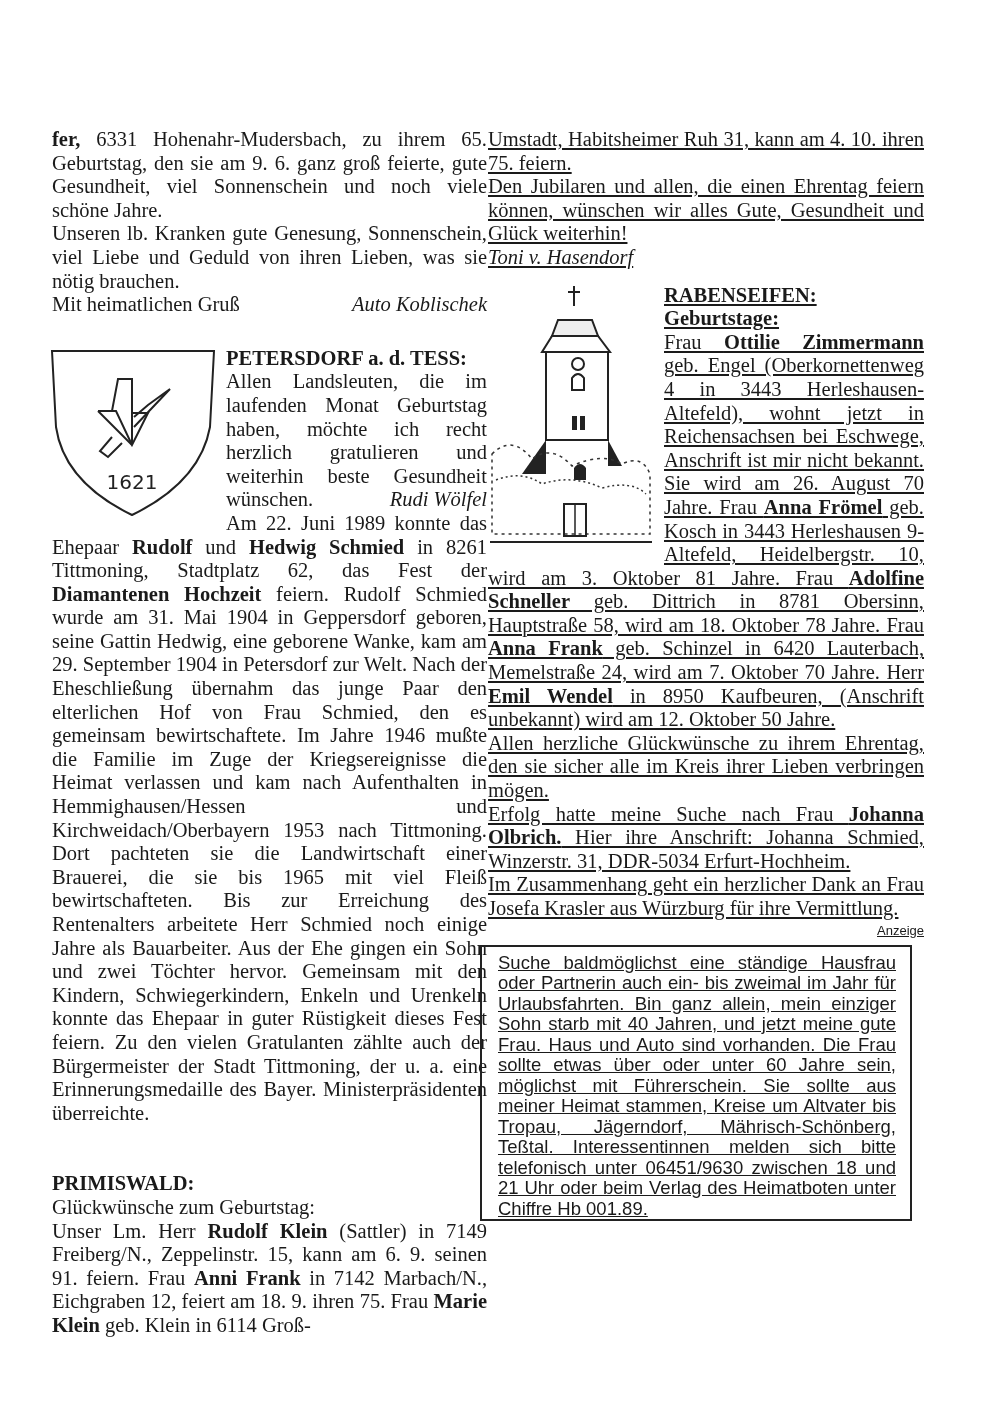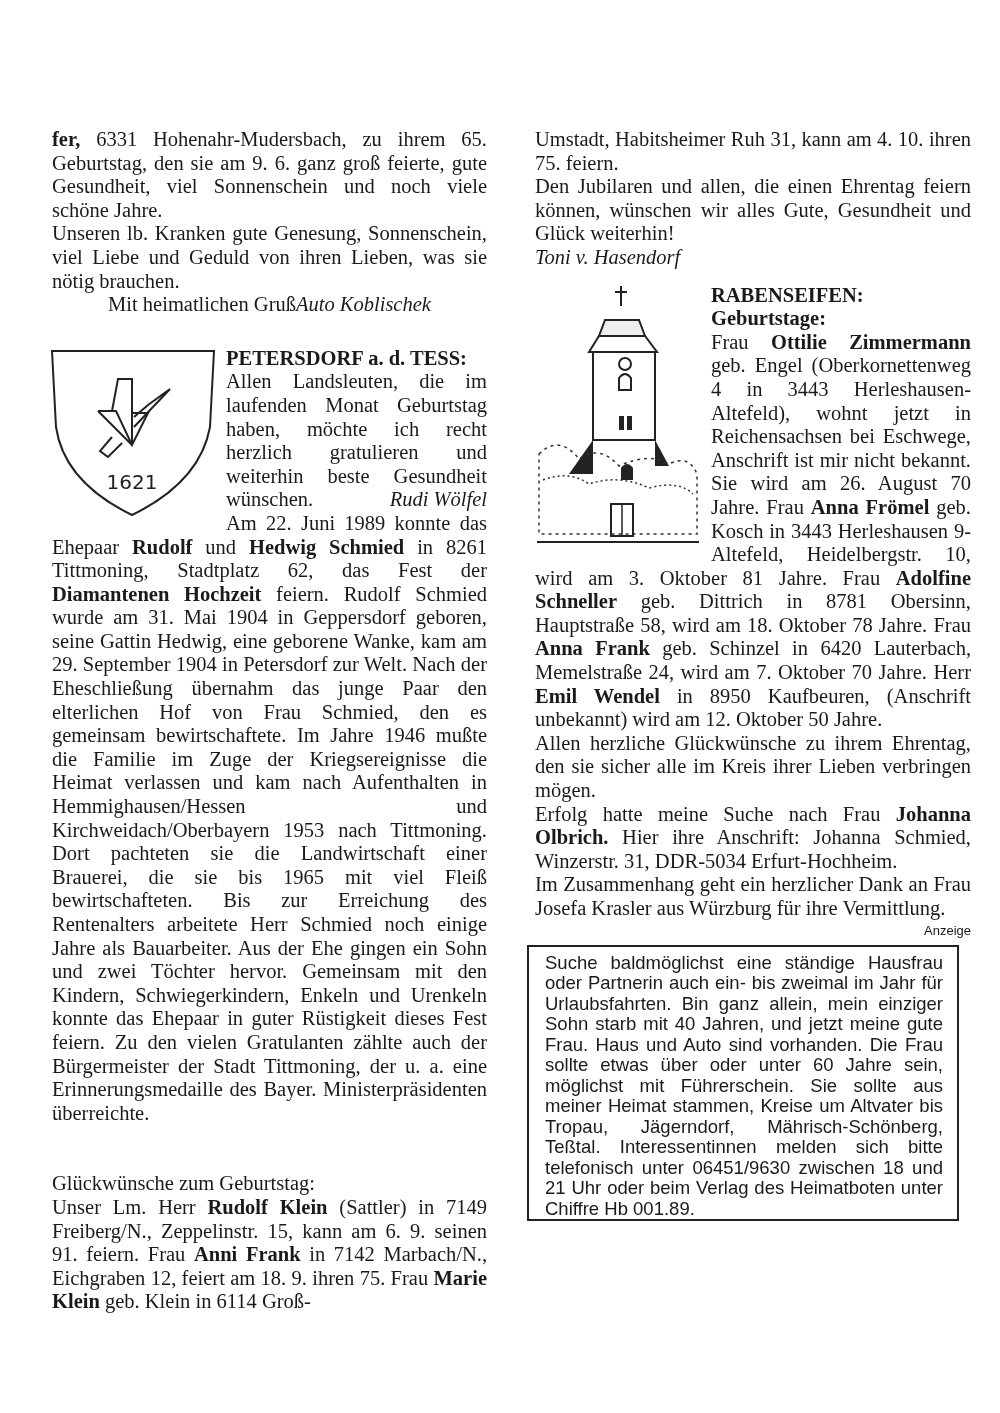--- a/index.html
+++ b/index.html
@@ -7,25 +7,25 @@
       width: 1000px; height: 1413px; position: relative; overflow: hidden;
       font-family: "Liberation Serif", "DejaVu Serif", serif;
       color: #1a1a1a;
     }
     .col {
       position: absolute; top: 128px; width: 435px;
       font-size: 20.5px; line-height: 23.6px;
       text-align: justify;
     }
     .col-left { left: 52px; }
-    .col-right { left: 535px; width: 436px; }
+    .col-right { left: 488px; width: 436px; text-decoration: underline; }
     p { margin: 0; }
     .b { font-weight: bold; }
     .i { font-style: italic; }
-    .sig { display: flex; justify-content: center; }
+    .sig { display: flex; justify-content: space-between; }
     .sig-right { text-align: left; }
     .heading { font-weight: bold; }
     .float-left { float: left; margin: 0 8px 0 -2px; }
     .float-left-church { float: left; margin: 0 10px 0 -6px; }
     .spacer-lg { height: 47px; }
     .anzeige-label {
       font-family: "Liberation Sans", "DejaVu Sans", sans-serif;
       font-size: 13px; text-align: right; margin-top: 2px; line-height: 16px;
     }
     .ad-box {
@@ -61,20 +61,21 @@
       <path d="M84 80 L120 42 L98 58 L84 70" fill="none" stroke="#222" stroke-width="2"></path>
       <text x="82" y="142" text-anchor="middle" font-family="DejaVu Sans, sans-serif" font-size="20" fill="#222">1621</text>
     </svg>
   </div>
   <p class="heading">PETERSDORF a. d. TESS:</p>
   <p><span>Allen Landsleuten, die im laufenden Monat Geburtstag haben, möchte ich recht herzlich gratulieren und weiterhin beste Gesundheit wünschen.</span> <span class="i" style="float:right">Rudi Wölfel</span></p>
   <p><span>Am 22. Juni 1989 konnte das Ehepaar </span><span class="b">Rudolf</span><span> und </span><span class="b">Hedwig Schmied</span><span> in 8261 Tittmoning, Stadtplatz 62, das Fest der </span><span class="b">Diamantenen Hochzeit</span><span> feiern. Rudolf Schmied wurde am 31. Mai 1904 in Geppersdorf geboren, seine Gattin Hedwig, eine geborene Wanke, kam am 29. September 1904 in Petersdorf zur Welt. Nach der Eheschließung übernahm das junge Paar den elterlichen Hof von Frau Schmied, den es gemeinsam bewirtschaftete. Im Jahre 1946 mußte die Familie im Zuge der Kriegsereignisse die Heimat verlassen und kam nach Aufenthalten in Hemmighausen/Hessen und Kirchweidach/Oberbayern 1953 nach Tittmoning. Dort pachteten sie die Landwirtschaft einer Brauerei, die sie bis 1965 mit viel Fleiß bewirtschafteten. Bis zur Erreichung des Rentenalters arbeitete Herr Schmied noch einige Jahre als Bauarbeiter. Aus der Ehe gingen ein Sohn und zwei Töchter hervor. Gemeinsam mit den Kindern, Schwiegerkindern, Enkeln und Urenkeln konnte das Ehepaar in guter Rüstigkeit dieses Fest feiern. Zu den vielen Gratulanten zählte auch der Bürgermeister der Stadt Tittmoning, der u. a. eine Erinnerungsmedaille des Bayer. Ministerpräsidenten überreichte.</span></p>
 
   <div class="spacer-lg"></div>
 
+  <p class="heading">PRIMISWALD:</p>
   <p>Glückwünsche zum Geburtstag:</p>
   <p><span>Unser Lm. Herr </span><span class="b">Rudolf Klein</span><span> (Sattler) in 7149 Freiberg/N., Zeppelinstr. 15, kann am 6. 9. seinen 91. feiern. Frau </span><span class="b">Anni Frank</span><span> in 7142 Marbach/N., Eichgraben 12, feiert am 18. 9. ihren 75. Frau </span><span class="b">Marie Klein</span><span> geb. Klein in 6114 Groß-</span></p>
 </div>
 
 <div class="col col-right">
   <p>Umstadt, Habitsheimer Ruh 31, kann am 4. 10. ihren 75. feiern.</p>
   <p>Den Jubilaren und allen, die einen Ehrentag feiern können, wünschen wir alles Gute, Gesundheit und Glück weiterhin!</p>
   <p class="sig-right i">Toni v. Hasendorf</p>
 
   <div style="height:14px"></div>

